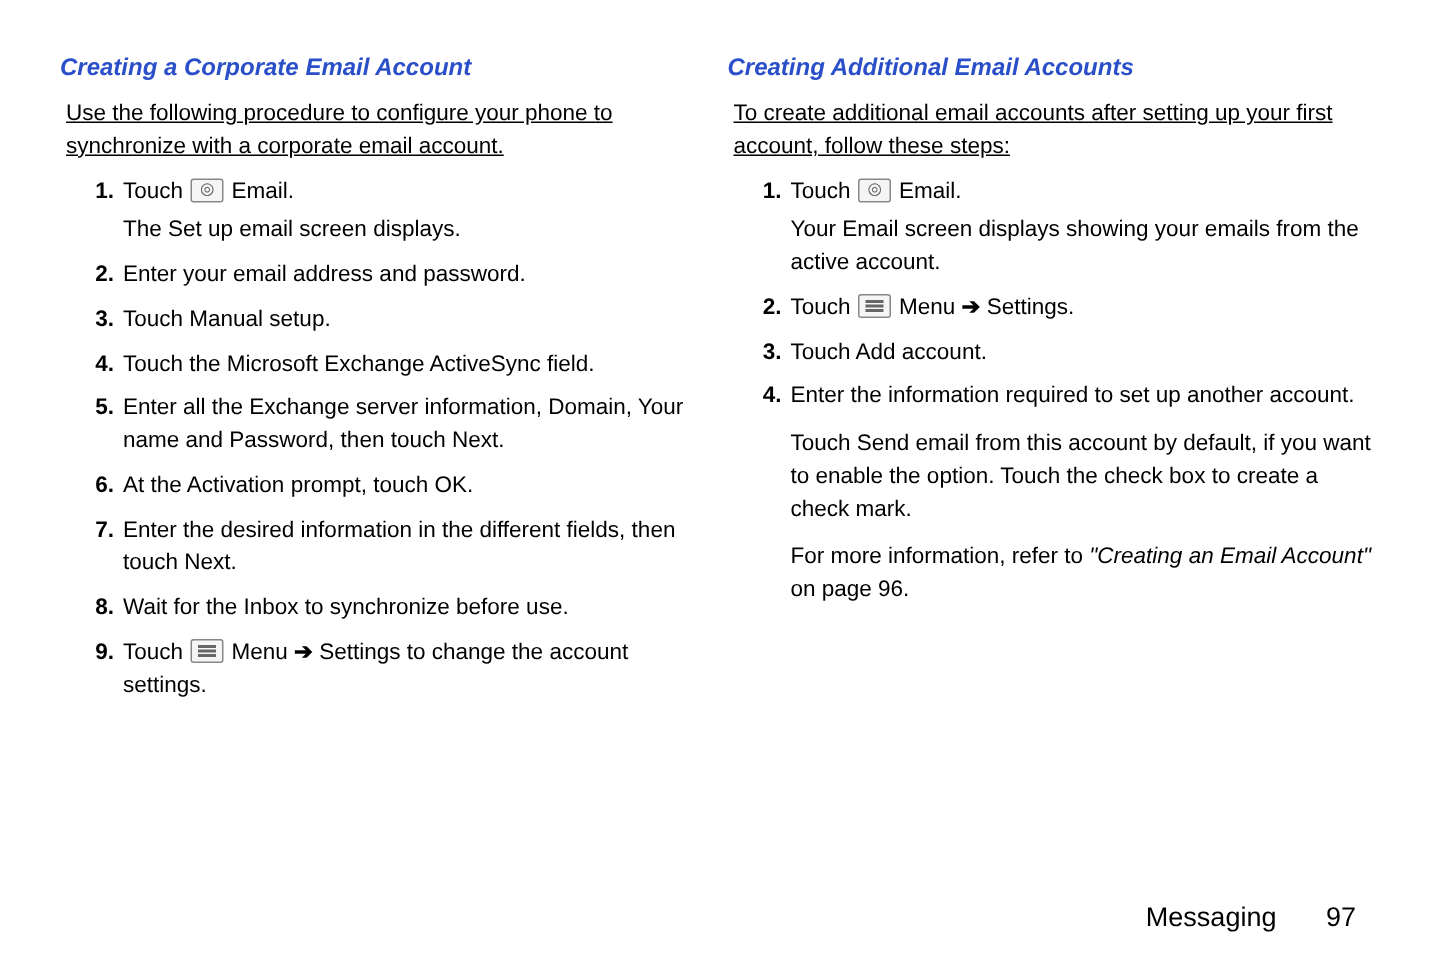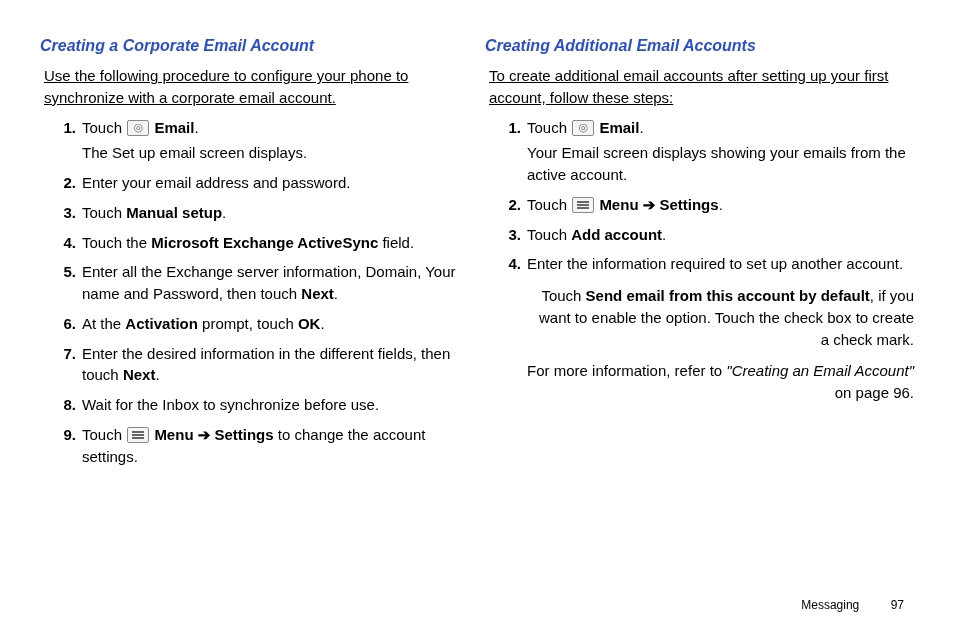--- a/index.html
+++ b/index.html
@@ -46,23 +46,22 @@
       top: 0;
       width: 26px;
       text-align: right;
       font-weight: bold;
     }
     .sub {
       margin-top: 4px;
     }
     .para-gap {
       margin-top: 10px;
-      text-align: right;
-    }
-    .bold { font-weight: bold; margin-top: 36px; }
+    }
+    .bold { font-weight: normal; margin-top: 36px; }
     .italic { font-style: italic; }
     .icon-box {
       display: inline-flex;
       align-items: center;
       justify-content: center;
       width: 22px;
       height: 16px;
       border: 1px solid #888;
       border-radius: 2px;
       background: #f5f5f5;
@@ -82,23 +81,23 @@
     }
     .menu-icon span {
       display: block;
       width: 12px;
       height: 1.5px;
       background: #666;
     }
     .arrow { font-weight: bold; }
     .footer {
       position: absolute;
-      bottom: 22px;
+      bottom: 12px;
       right: 50px;
-      font-size: 12px;
+      font-size: 18px;
     }
     .footer .pgnum {
       display: inline-block;
       margin-left: 28px;
     }
   </style>
 </head>
 <body>
 
 <div class="columns">

